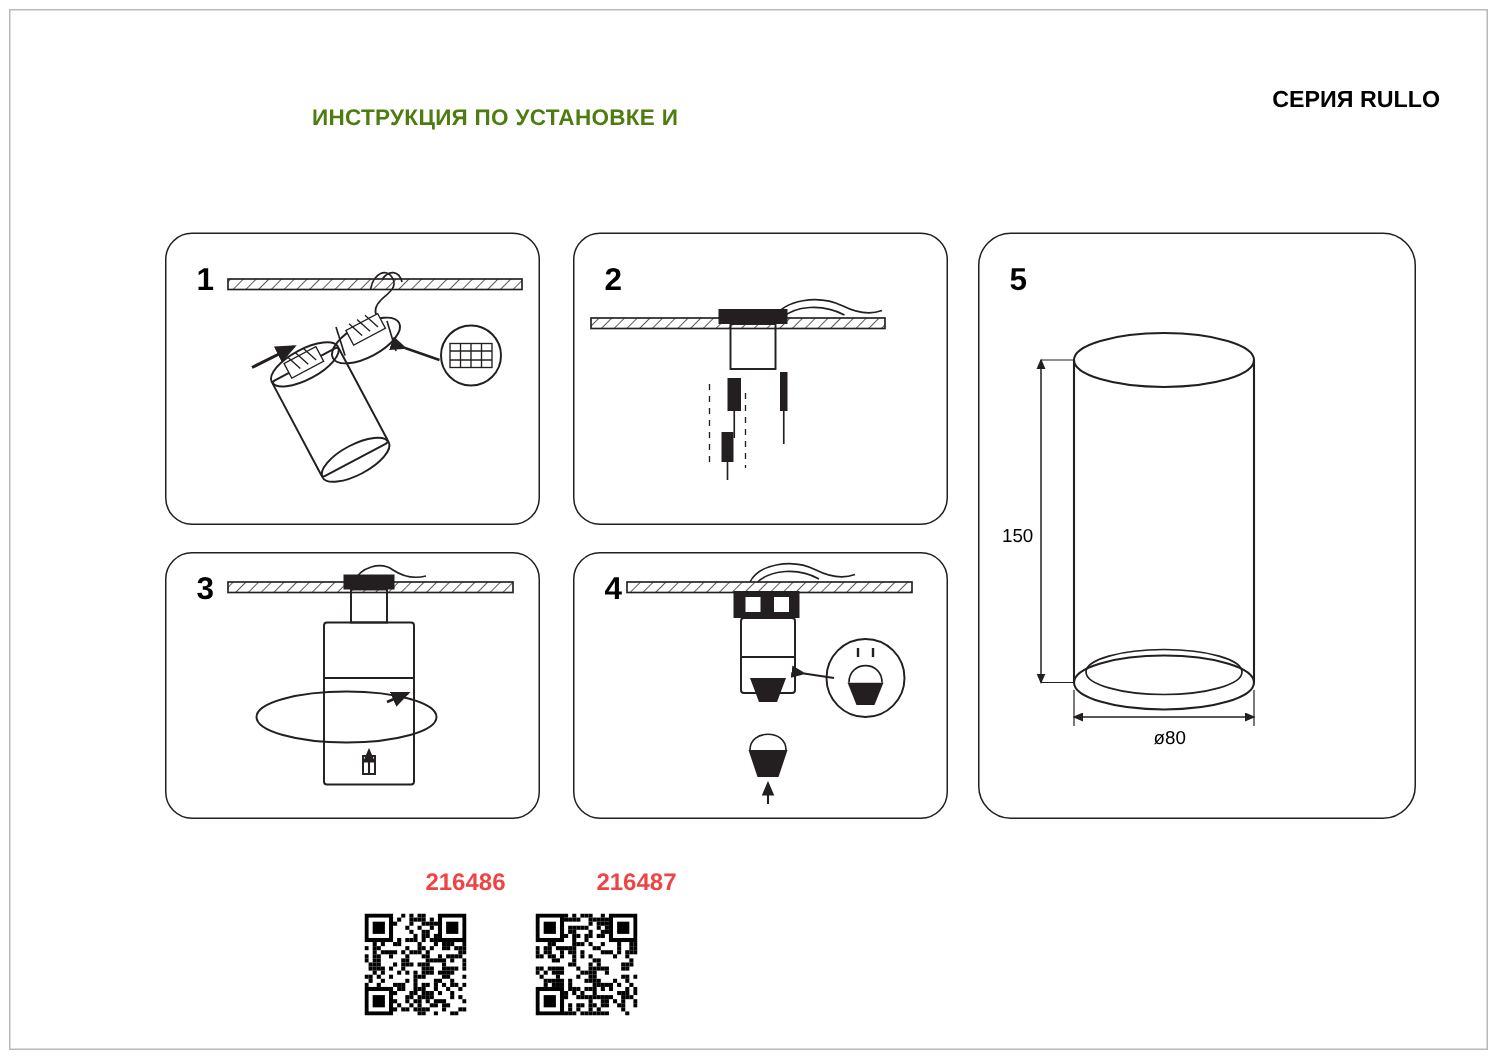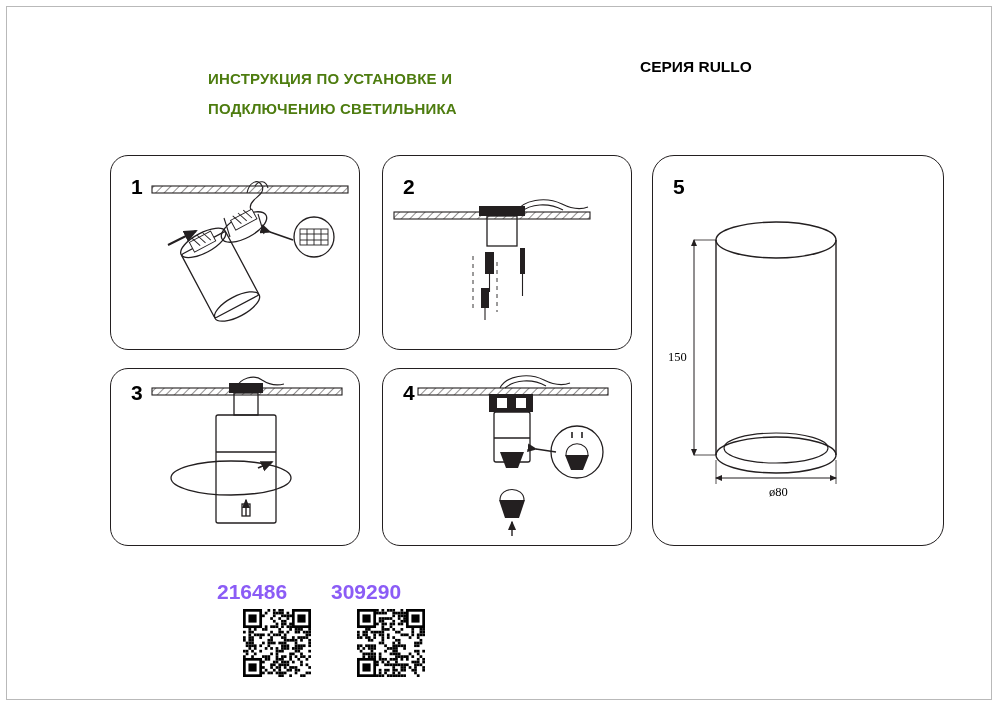--- a/index.html
+++ b/index.html
@@ -40,21 +40,21 @@
     line-height: 30px;
     letter-spacing: 0.2px;
     text-transform: uppercase;
     color: #4d7c0f;
   }
   .header-right {
     position: absolute;
     left: 640px;
     top: 52px;
     width: 320px;
-    text-align: left;
+    text-align: right;
     font-size: 15.5px;
     font-weight: bold;
     line-height: 29px;
     text-transform: uppercase;
     color: #000;
   }
   
   .panel {
     position: absolute;
     border: 1.6px solid #231f20;
@@ -77,54 +77,53 @@
   .svg-layer {
     position: absolute;
     left: 0; top: 0;
     width: 1000px;
     height: 707px;
     pointer-events: none;
   }
   
   .code-label {
     position: absolute;
-    font-size: 21px;
+    font-size: 16px;
     font-weight: bold;
-    color: #8b5cf6;
-    text-align: left;
+    color: #ef4444;
+    text-align: right;
     width: 120px;
   }
   #code-a-label { left: 217px; top: 580px; }
   #code-b-label { left: 331px; top: 580px; }
   .qr {
     position: absolute;
     width: 68px;
     height: 68px;
     background-repeat: no-repeat;
   }
   #qr-a { left: 243px; top: 609px; }
   #qr-b { left: 357px; top: 609px; }
   .qr canvas, .qr svg { display: block; }
   .dim-text {
     position: absolute;
     font-size: 12.5px;
     color: #000;
-    font-family: Liberation Serif, serif;
+    font-family: Liberation Sans, sans-serif;
   }
 </style>
 </head>
 <body>
 
 <div class="page">
 
   <div class="page-border"></div>
 
   <div class="header-title">
     <div>Инструкция по установке и</div>
-    <div>подключению светильника</div>
   </div>
 
   <div class="header-right">
     <div>Серия Rullo</div>
   </div>
 
   <div class="panel" id="panel-1"></div>
   <div class="panel" id="panel-2"></div>
   <div class="panel" id="panel-3"></div>
   <div class="panel" id="panel-4"></div>
@@ -279,21 +278,21 @@
         <path d="M694 455 L716 455" stroke-width="0.8"></path>
 
         <path d="M716 478 L836 478" stroke-width="1" marker-start="url(#arrowStart)" marker-end="url(#arrowEnd)"></path>
         <path d="M716 460 L716 484" stroke-width="0.8"></path>
         <path d="M836 460 L836 484" stroke-width="0.8"></path>
       </g>
     </g>
   </svg>
 
   <div class="code-label" id="code-a-label">216486</div>
-  <div class="code-label" id="code-b-label">309290</div>
+  <div class="code-label" id="code-b-label">216487</div>
 
   <div class="qr" id="qr-a">
       <svg width="68" height="68" viewBox="0 0 25 25">
         <rect width="25" height="25" fill="#fff"></rect>
         <rect x="9" y="0" width="1" height="1" fill="#000"></rect>
         <rect x="11" y="0" width="1" height="1" fill="#000"></rect>
         <rect x="13" y="0" width="1" height="1" fill="#000"></rect>
         <rect x="14" y="0" width="1" height="1" fill="#000"></rect>
         <rect x="8" y="1" width="1" height="1" fill="#000"></rect>
         <rect x="11" y="1" width="1" height="1" fill="#000"></rect>

